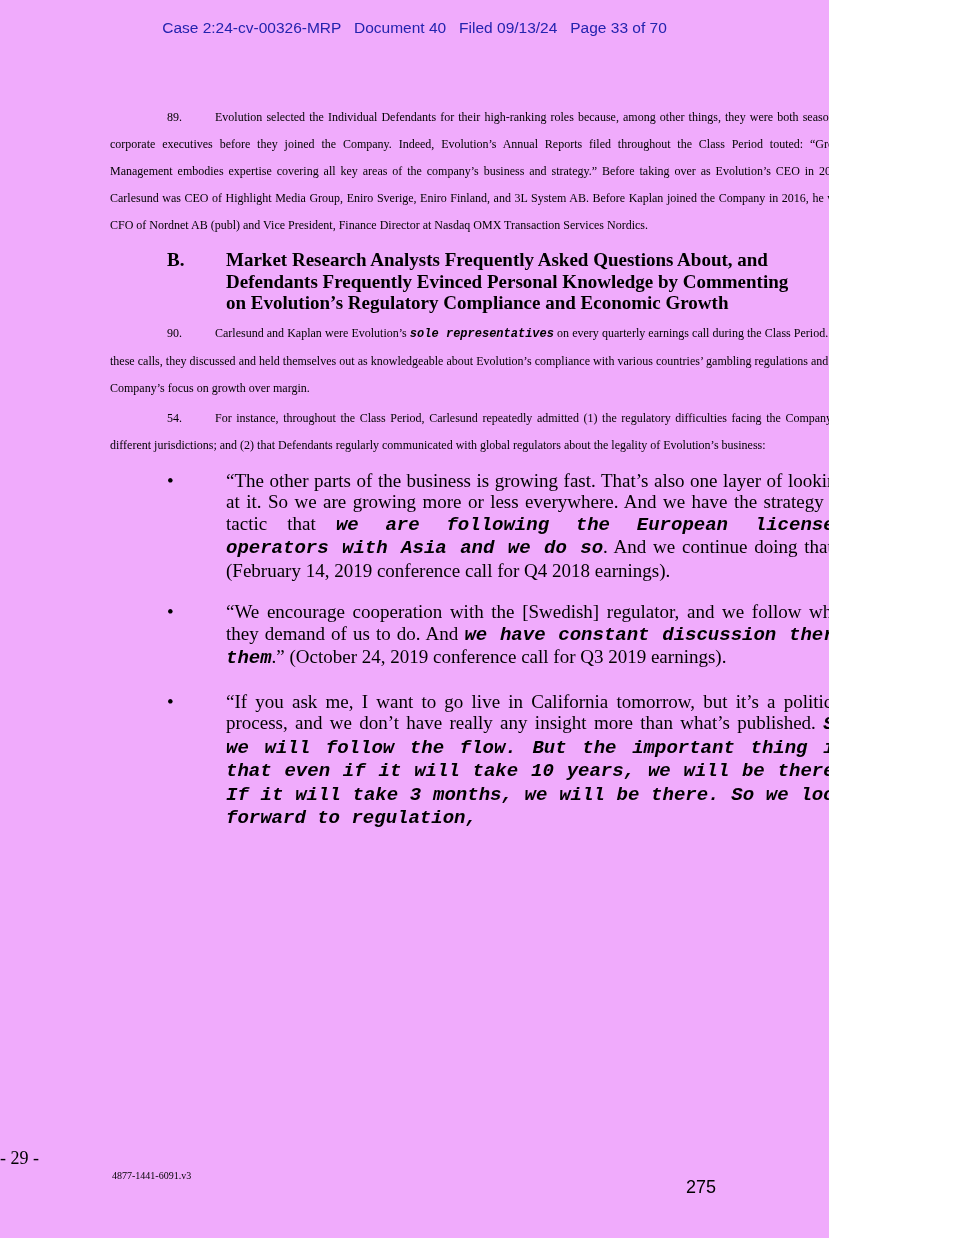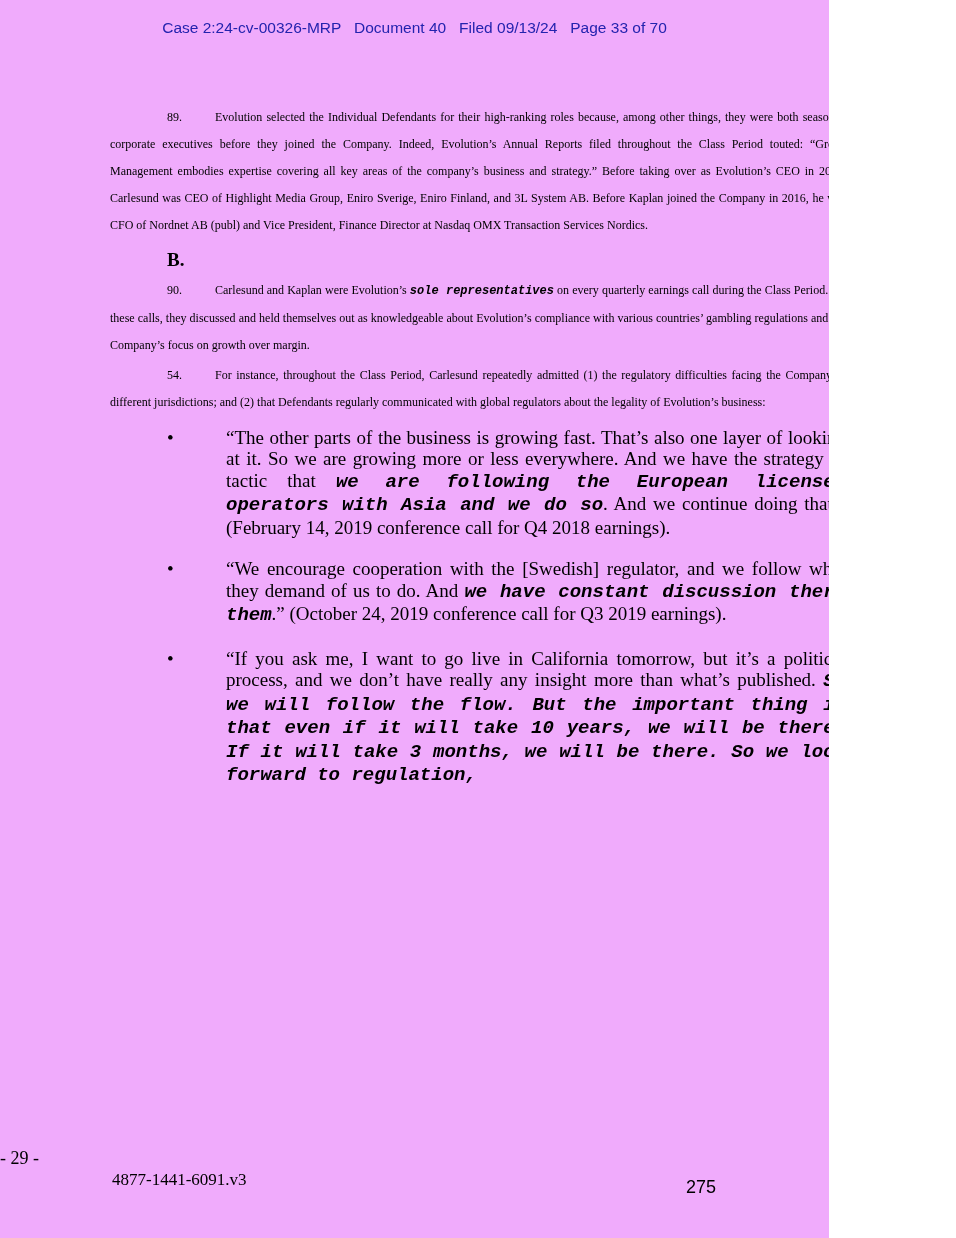--- a/index.html
+++ b/index.html
@@ -86,21 +86,21 @@
     position: absolute;
     top: 1148px;
     left: 0;
     right: 0;
     font-size: 18px;
   }
   .doc-id {
     position: absolute;
     top: 1170px;
     left: 112px;
-    font-size: 17px;
+    font-size: 10px;
   }
   .bates-number {
     position: absolute;
     top: 1177px;
     right: 113px;
     font-size: 18px;
     font-family: "Liberation Sans", "DejaVu Sans", sans-serif;
   }
 </style>
 </head>
@@ -109,20 +109,23 @@
 <div class="page">
 
   <div class="case-header">Case 2:24-cv-00326-MRP   Document 40   Filed 09/13/24   Page 33 of 70</div>
 
   <div class="content">
 
     <p class="para p89"><span>89.</span><span class="tab"></span><span><span>Evolution selected the Individual Defendants for their high-ranking roles because, among other things, they were both seasoned corporate executives before they joined the Company.  Indeed, Evolution’s Annual Reports filed throughout the Class Period touted: “Group Management embodies expertise covering all key areas of the company’s business and strategy.”  Before taking over as Evolution’s CEO in 2015, Carlesund was CEO of Highlight Media Group, Eniro Sverige, Eniro Finland, and 3L System AB.  Before Kaplan joined the Company in 2016, he was CFO of Nordnet AB (publ) and Vice President, Finance Director at Nasdaq OMX Transaction Services Nordics.</span></span></p>
 
     <div class="section-heading">
       <span class="sec-label">B.</span>
+      <span class="sec-text">Market Research Analysts Frequently Asked Questions About, and
+Defendants Frequently Evinced Personal Knowledge by Commenting
+on Evolution’s Regulatory Compliance and Economic Growth</span>
     </div>
 
     <p class="para p90"><span>90.</span><span class="tab"></span><span><span>Carlesund and Kaplan were Evolution’s </span><span class="run-bi">sole representatives</span><span> on every quarterly earnings call during the Class Period.  On these calls, they discussed and held themselves out as knowledgeable about Evolution’s compliance with various countries’ gambling regulations and the Company’s focus on growth over margin.</span></span></p>
 
     <p class="para p91"><span>54.</span><span class="tab"></span><span><span>For instance, throughout the Class Period, Carlesund repeatedly admitted (1) the regulatory difficulties facing the Company in different jurisdictions; and (2) that Defendants regularly communicated with global regulators about the legality of Evolution’s business:</span></span></p>
 
     <div class="bullet b1">
       <span class="bullet-glyph">•</span>
       <span class="bullet-text"><span>“The other parts of the business is growing fast.  That’s also one layer of looking at it.  So we are growing more or less everywhere.  And we have the strategy or tactic that </span><span class="run-bi">we are following the European licensed operators with Asia and we do so</span><span>.  And we continue doing that.”  (February 14, 2019 conference call for Q4 2018 earnings).</span></span>
     </div>

